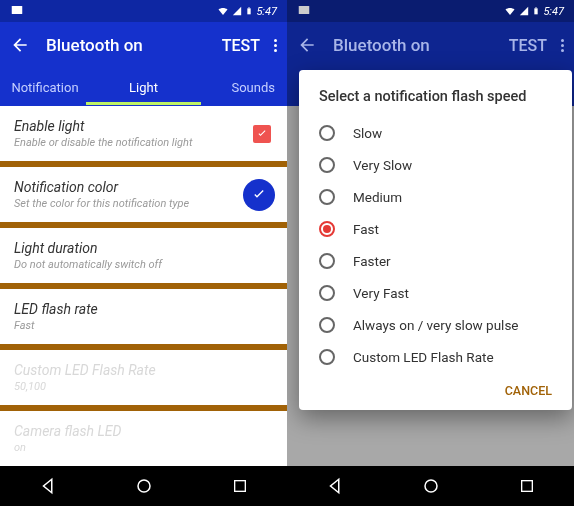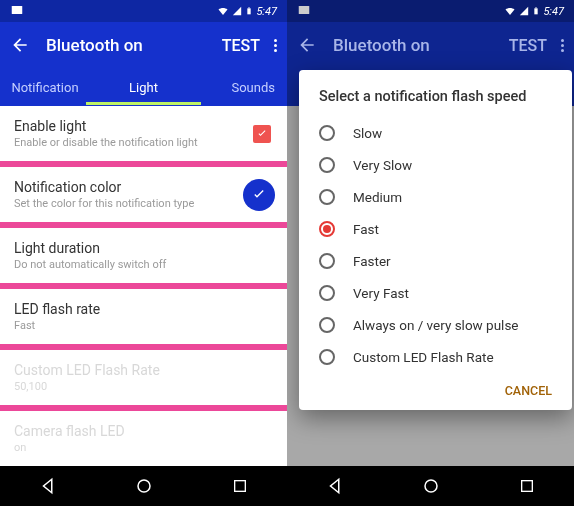--- a/index.html
+++ b/index.html
@@ -12,21 +12,21 @@
 .appbar .back { margin-right: 16px; }
 .appbar .title { font-size: 17px; font-weight: 500; flex: 1; }
 .appbar .test { font-size: 16px; font-weight: 500; margin-right: 14px; }
 .appbar .menu { display: flex; flex-direction: column; gap: 2px; }
 .appbar .menu span { width: 3px; height: 3px; background: #fff; border-radius: 50%; }
 .tabs { height: 38px; background: #1531cc; display: flex; color: #c5cfff; font-size: 13px; align-items: center; }
 .tabs .tab { text-align: center; padding: 10px 4px; }
 .tabs .tab.t1 { width: 86px; padding-left: 8px; }
 .tabs .tab.t2 { width: 115px; color: #fff; border-bottom: 3px solid #bef264; padding-bottom: 7px; }
 .tabs .tab.t3 { width: 86px; text-align: right; padding-right: 12px; }
-.row { background: #fff; padding: 12px 14px; border-bottom: 6px solid #ec4899; position: relative; }
+.row { background: #fff; padding: 12px 14px; border-bottom: 6px solid #a16207; position: relative; font-style: italic; }
 .row .name { font-size: 14px; color: #333; margin-bottom: 2px; }
 .row .sub { font-size: 11px; color: #9a9a9a; }
 .row.disabled .name, .row.disabled .sub { color: #d8d8d8; }
 .row .chk { position: absolute; right: 16px; top: 50%; transform: translateY(-50%); width: 18px; height: 18px; background: #ef5350; border-radius: 2px; display: flex; align-items: center; justify-content: center; }
 .row .circle { position: absolute; right: 12px; top: 50%; transform: translateY(-50%); width: 32px; height: 32px; background: #1531cc; border-radius: 50%; display: flex; align-items: center; justify-content: center; }
 .navbar { position: absolute; bottom: 0; left: 0; right: 0; height: 40px; background: #000; display: flex; align-items: center; justify-content: space-around; }
 .scrim { position: absolute; inset: 0; background: rgba(0,0,0,0.45); }
 .dialog { position: absolute; left: 12px; right: 2px; top: 70px; background: #fff; border-radius: 4px; box-shadow: 0 8px 24px rgba(0,0,0,0.4); padding: 18px 0 8px; }
 .dialog .dtitle { font-size: 14.5px; font-weight: 500; color: #333; padding: 0 20px 12px; }
 .opt { display: flex; align-items: center; padding: 8px 20px; gap: 18px; font-size: 13.5px; color: #333; }

